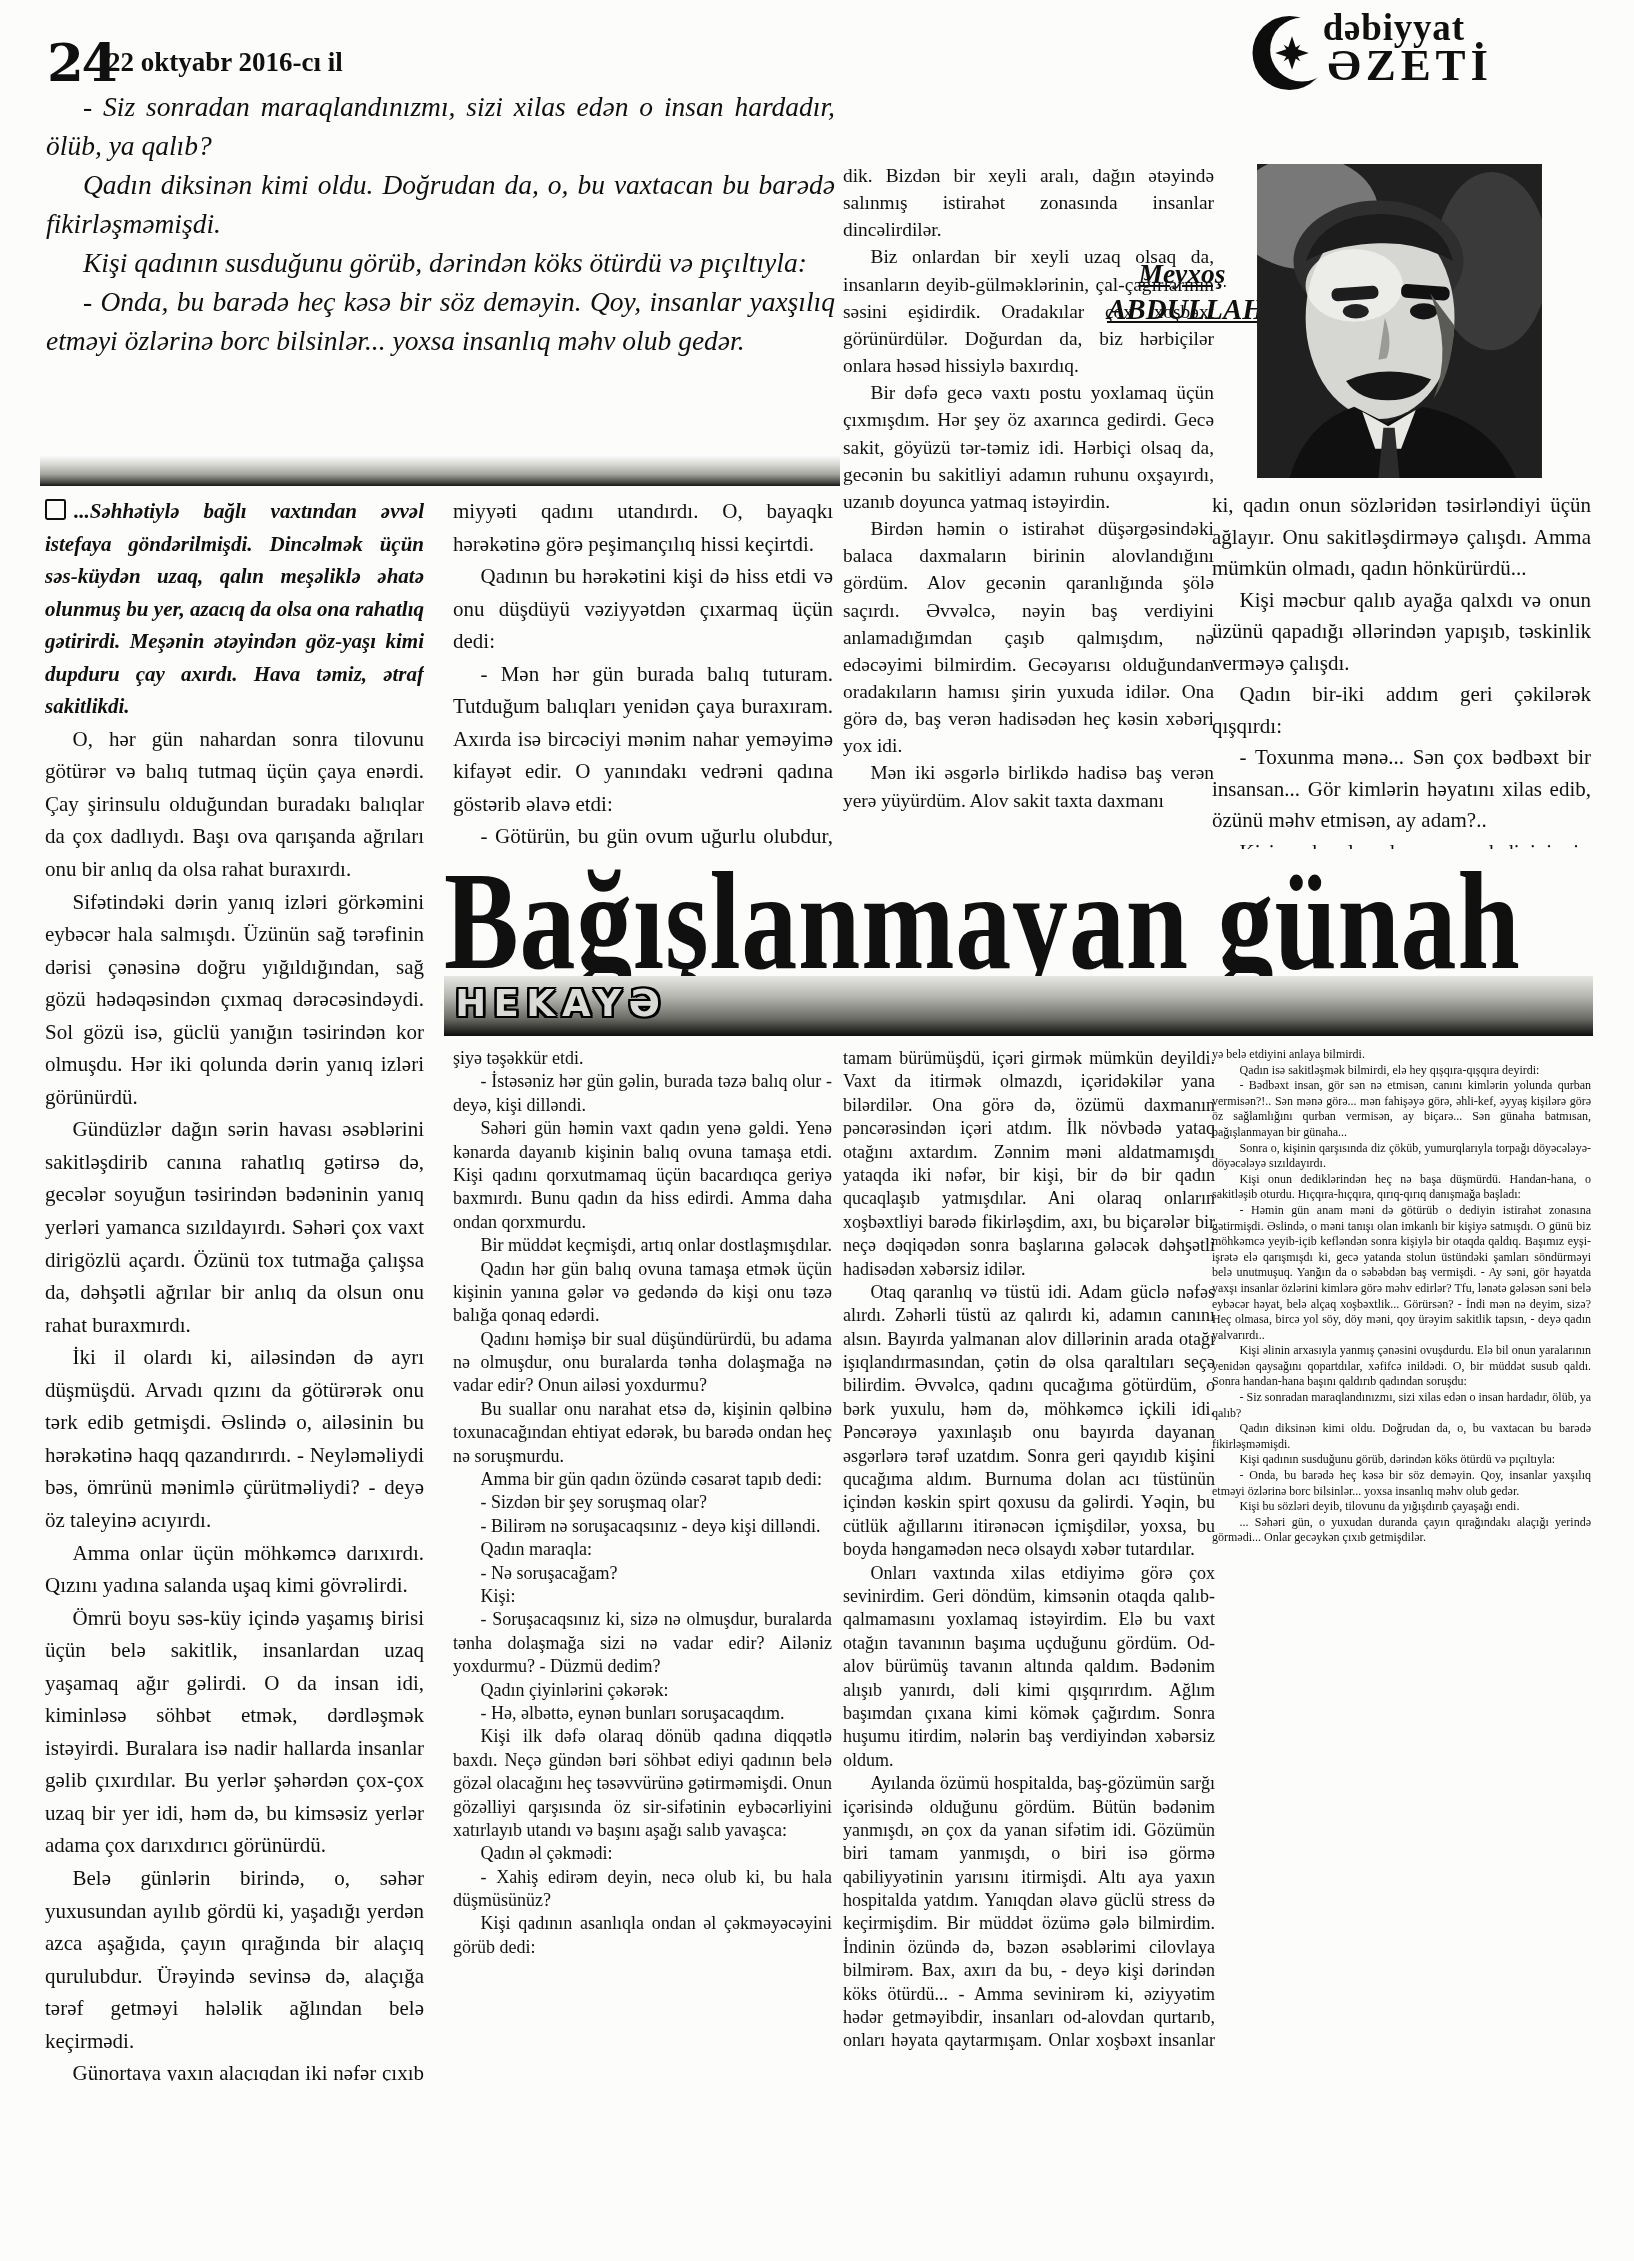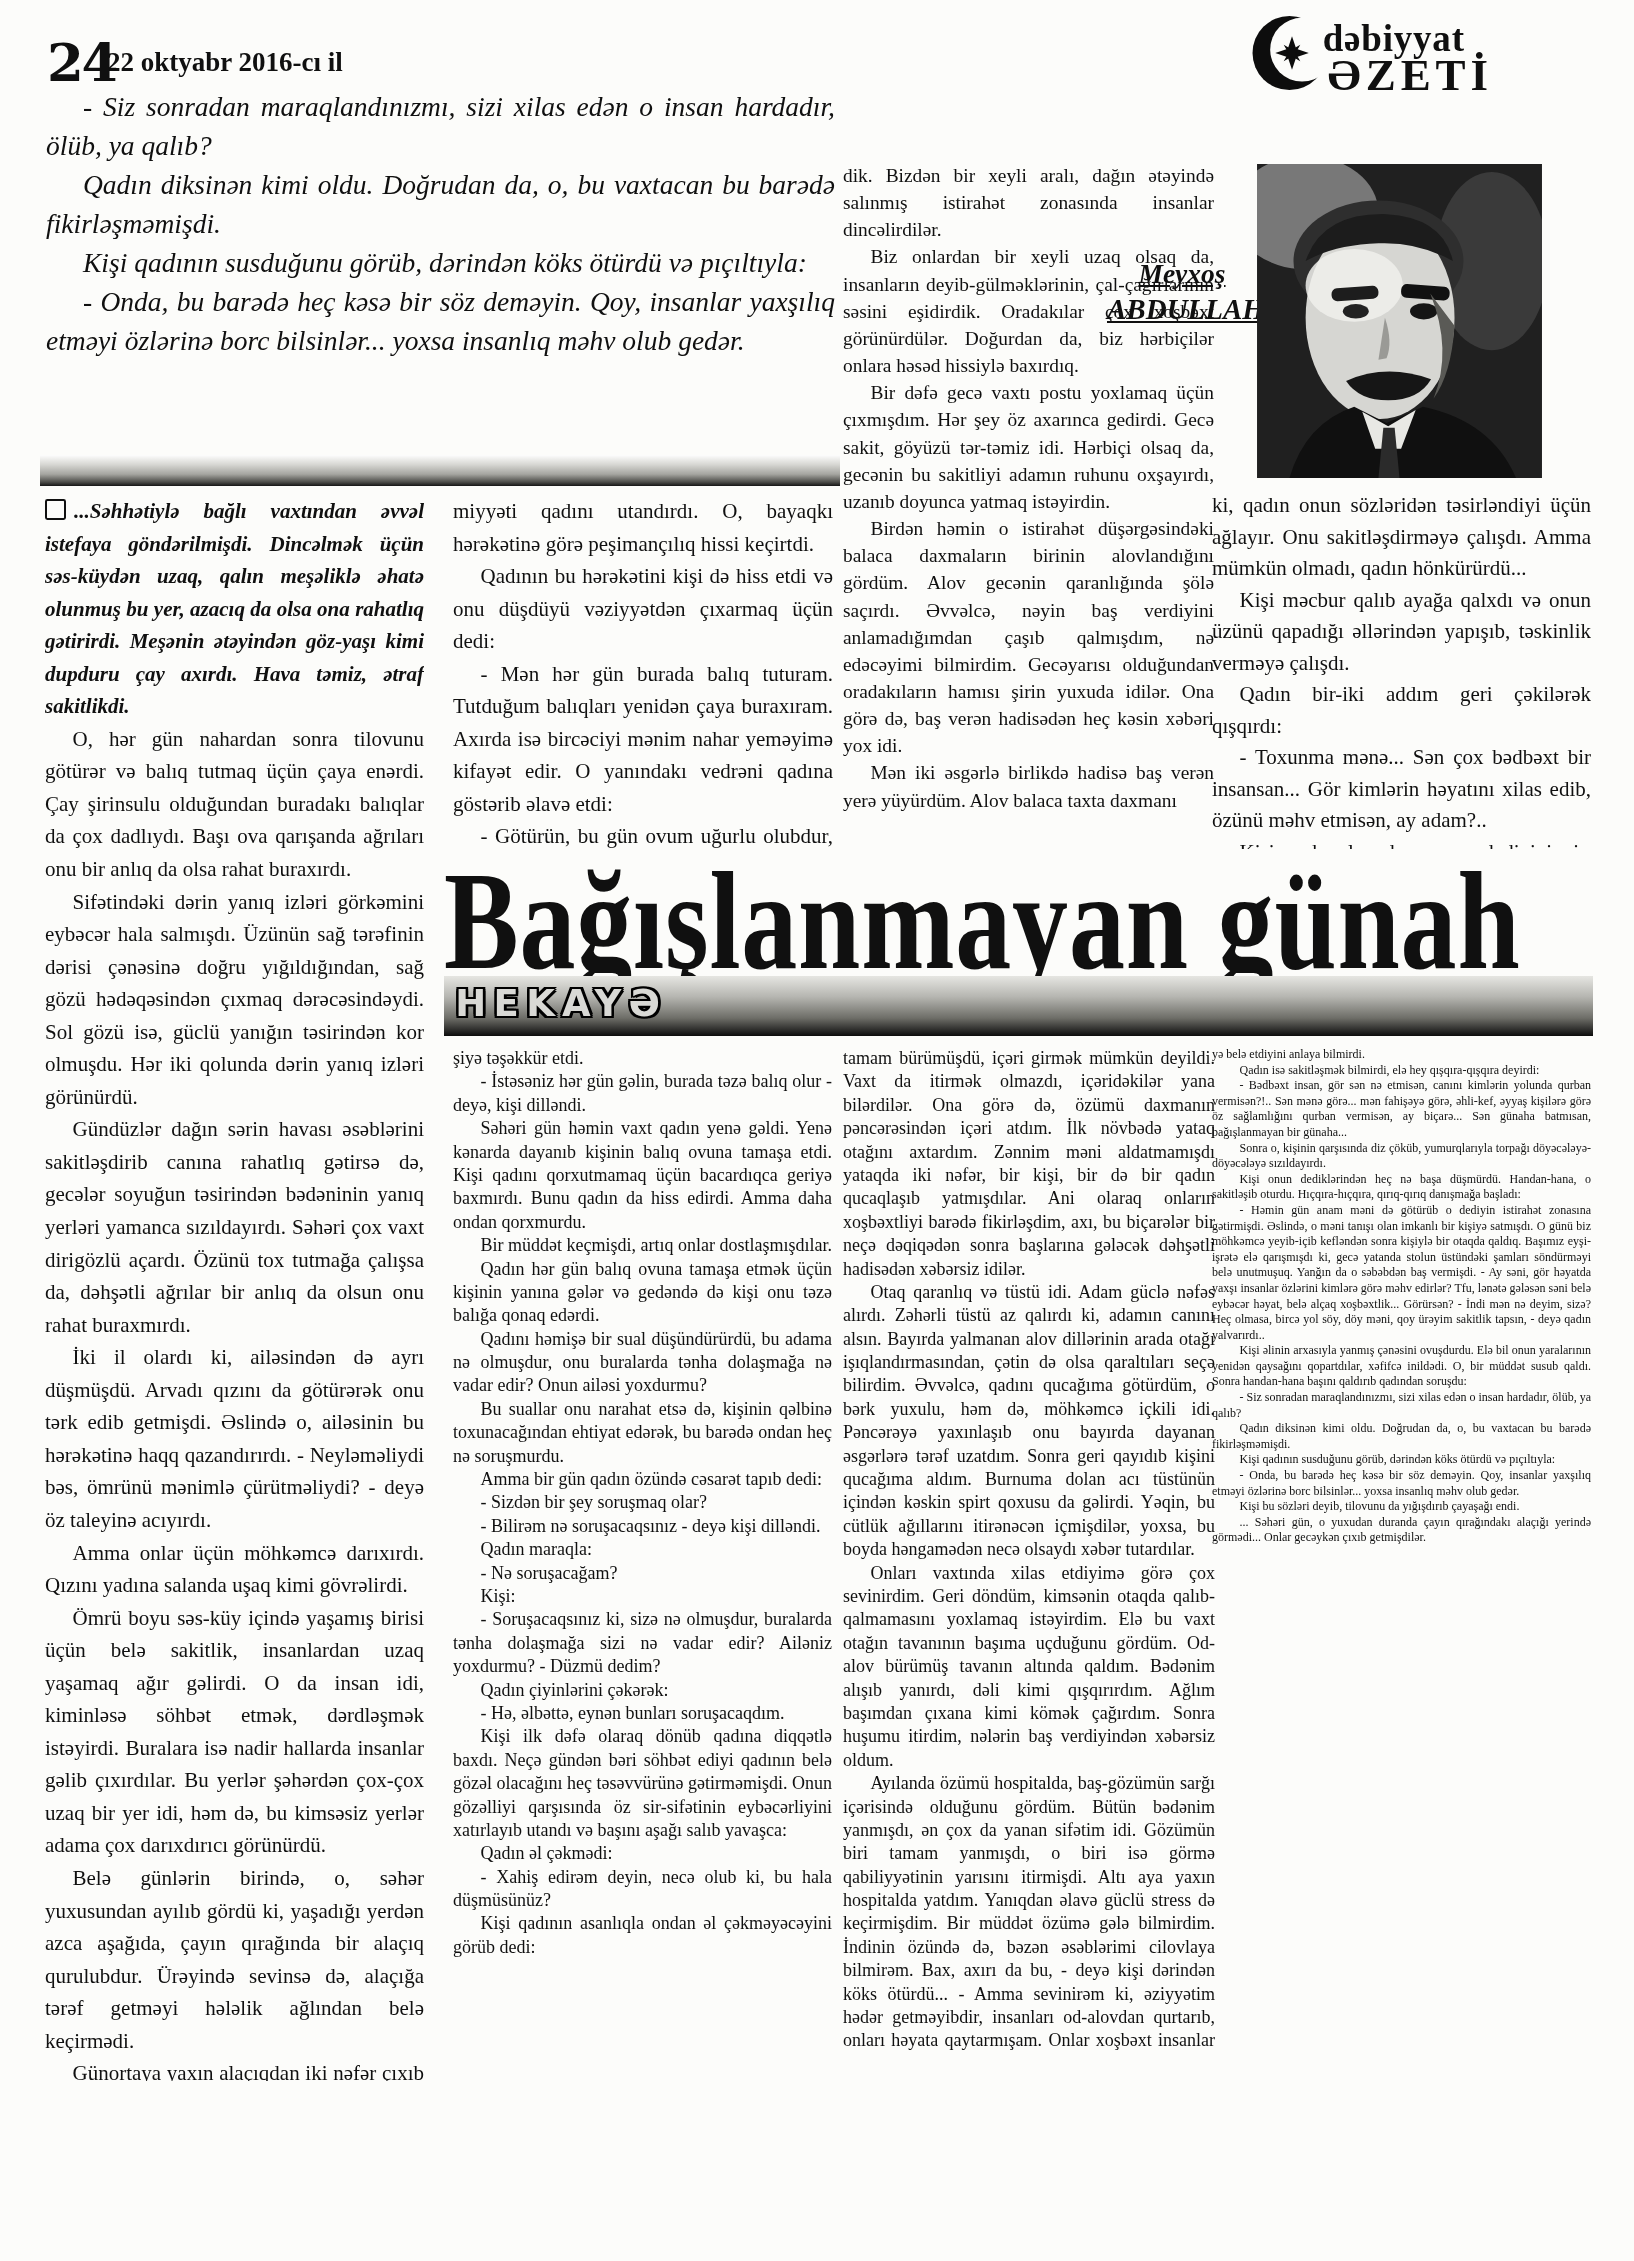--- a/index.html
+++ b/index.html
@@ -5,21 +5,21 @@
   html,body{margin:0;padding:0;background:#e8e8e4;}
   .page{
     position:relative;width:1634px;height:2261px;margin:0 auto;
     background:#fcfcfa;color:#101010;overflow:hidden;
     font-family:"Liberation Serif","DejaVu Serif",serif;
   }
   
   .page-number{position:absolute;left:47px;top:31px;font-size:53px;font-weight:bold;
     font-family:"DejaVu Serif",serif;letter-spacing:-2.4px;}
   .issue-date{position:absolute;left:107px;top:47px;font-size:27px;font-weight:bold;}
-  .masthead{position:absolute;left:1250px;top:11.3px;width:348px;display:flex;align-items:flex-end;}
+  .masthead{position:absolute;left:1250px;top:11.3px;width:348px;display:flex;align-items:flex-start;}
   .masthead svg{flex:0 0 auto;}
   .masthead-text{margin-left:-11.3px;line-height:0.9;}
   .masthead-line1{font-size:37px;font-weight:bold;letter-spacing:0.8px;display:block;}
   .masthead-line2{font-size:45px;font-weight:bold;letter-spacing:4.9px;display:block;margin-left:4.9px;}
   
   .intro{position:absolute;left:46px;top:87px;width:789px;height:366px;overflow:hidden;
     font-style:italic;font-size:27.5px;line-height:1.42;text-align:justify;}
   .intro p{margin:0;text-indent:37px;}
   
   .band{position:absolute;left:40px;top:455px;width:800px;height:31px;
@@ -96,21 +96,21 @@
       <p>Qadının bu hərəkətini kişi də hiss etdi və onu düşdüyü vəziyyətdən çıxarmaq üçün dedi:</p>
       <p>- Mən hər gün burada balıq tuturam. Tutduğum balıqları yenidən çaya buraxıram. Axırda isə bircəciyi mənim nahar yeməyimə kifayət edir. O yanındakı vedrəni qadına göstərib əlavə etdi:</p>
       <p>- Götürün, bu gün ovum uğurlu olubdur, görün nə qədər balıq tutmuşam.</p>
     </div>
 
   <div class="col col-c-top">
       <p class="cont">dik. Bizdən bir xeyli aralı, dağın ətəyində salınmış istirahət zonasında insanlar dincəlirdilər.</p>
       <p>Biz onlardan bir xeyli uzaq olsaq da, insanların deyib-gülməklərinin, çal-çağırlarının səsini eşidirdik. Oradakılar çox xoşbəxt görünürdülər. Doğurdan da, biz hərbiçilər onlara həsəd hissiylə baxırdıq.</p>
       <p>Bir dəfə gecə vaxtı postu yoxlamaq üçün çıxmışdım. Hər şey öz axarınca gedirdi. Gecə sakit, göyüzü tər-təmiz idi. Hərbiçi olsaq da, gecənin bu sakitliyi adamın ruhunu oxşayırdı, uzanıb doyunca yatmaq istəyirdin.</p>
       <p>Birdən həmin o istirahət düşərgəsindəki balaca daxmaların birinin alovlandığını gördüm. Alov gecənin qaranlığında şölə saçırdı. Əvvəlcə, nəyin baş verdiyini anlamadığımdan çaşıb qalmışdım, nə edəcəyimi bilmirdim. Gecəyarısı olduğundan oradakıların hamısı şirin yuxuda idilər. Ona görə də, baş verən hadisədən heç kəsin xəbəri yox idi.</p>
-      <p>Mən iki əsgərlə birlikdə hadisə baş verən yerə yüyürdüm. Alov balaca taxta daxmanı</p>
+      <p>Mən iki əsgərlə birlikdə hadisə baş verən yerə yüyürdüm. Alov sakit taxta daxmanı</p>
     </div>
 
   <div class="author">
     <span class="a1">Meyxoş</span>
     <span class="a2">ABDULLAH</span>
   </div>
   <svg class="photo" viewBox="0 0 352 388">
     <rect width="352" height="388" fill="#161616"></rect>
     <rect x="0" y="0" width="352" height="388" fill="#2a2a2a" opacity="0.5"></rect>
     <ellipse cx="60" cy="60" rx="90" ry="70" fill="#8f8f8f" opacity="0.8"></ellipse>

